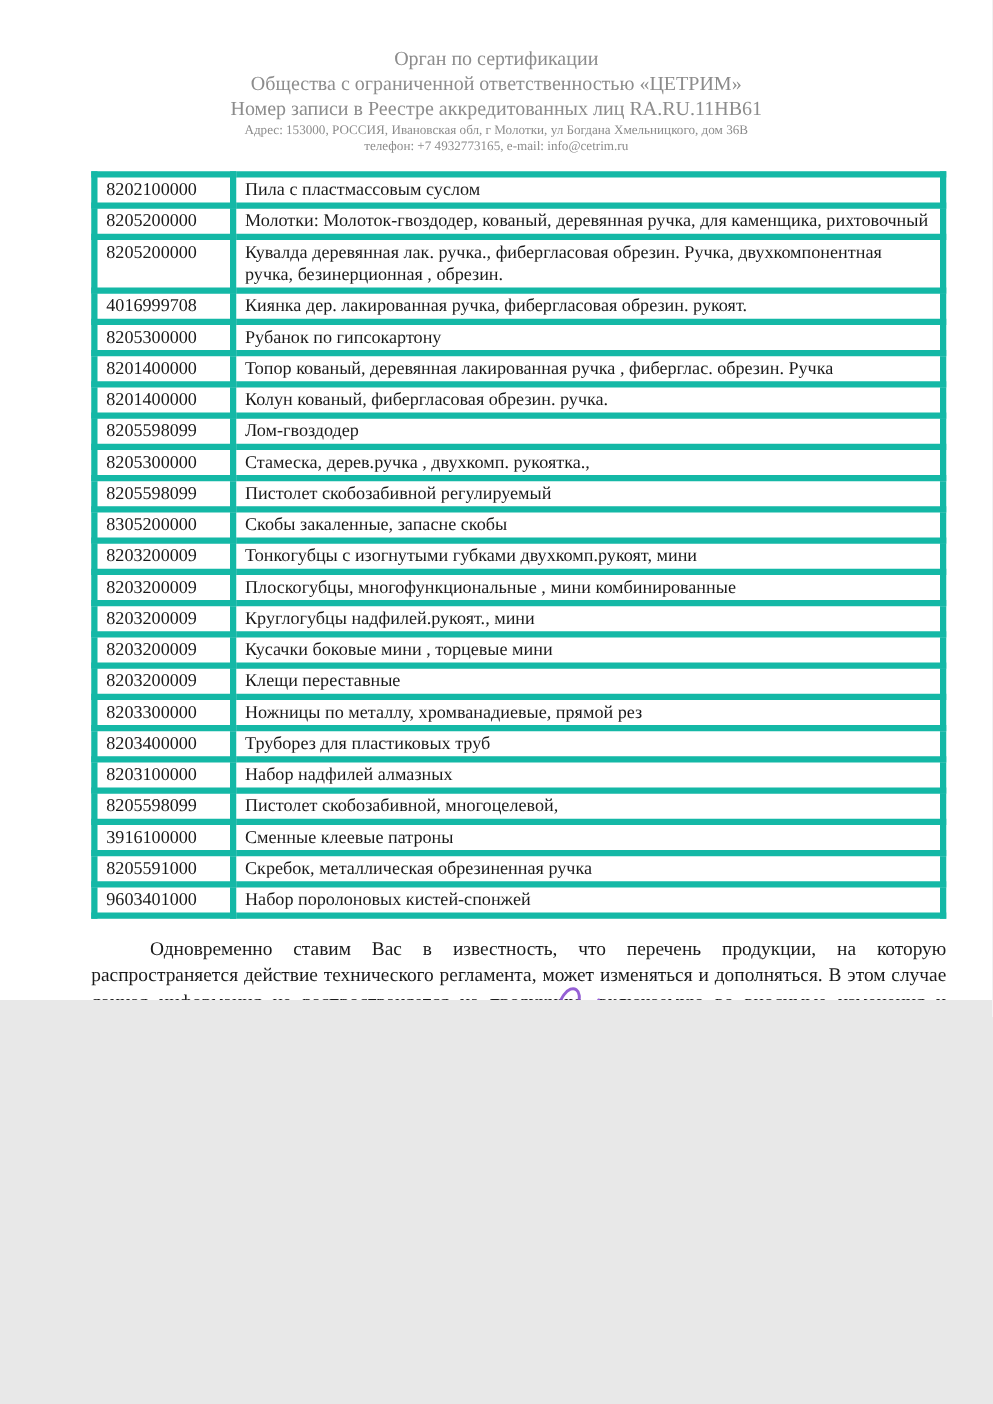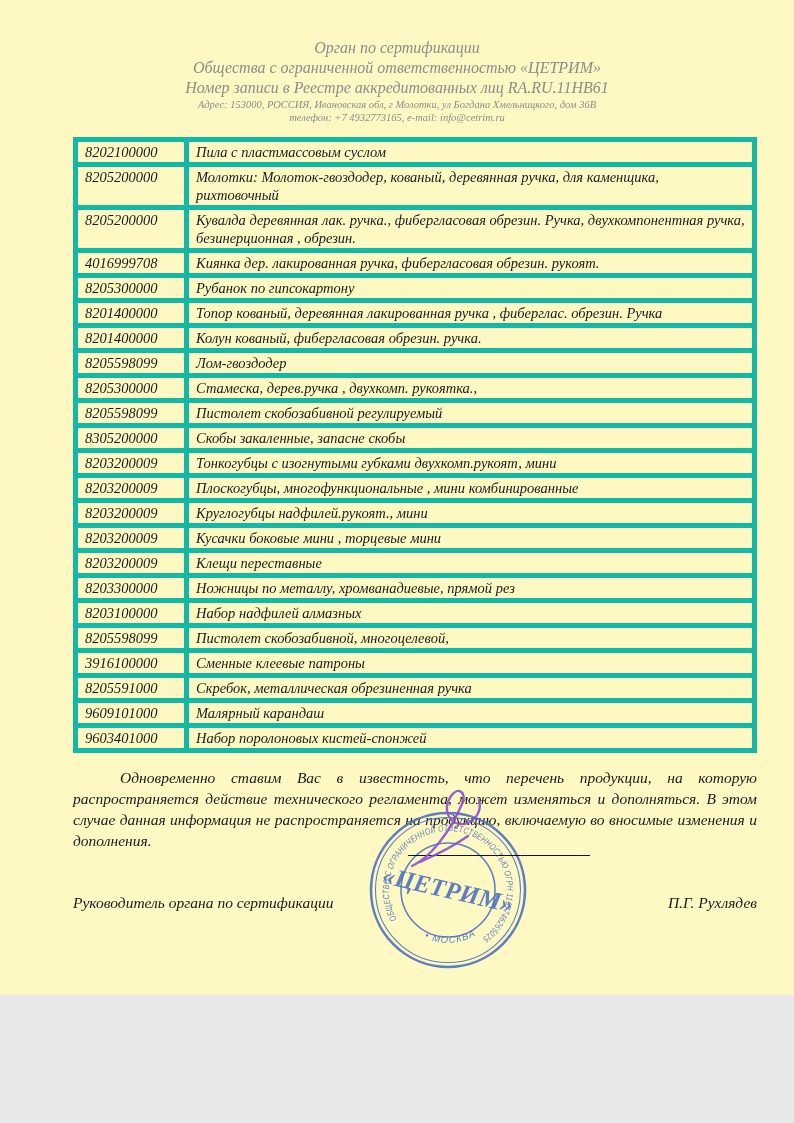--- a/index.html
+++ b/index.html
@@ -1,24 +1,23 @@
 <!DOCTYPE html>
 <html><head>
 <meta charset="utf-8">
 <style>
   html,body{margin:0;padding:0;background:#e8e8e8;}
   .page{
     position:relative;
-    width:794px;height:995px;
+    width:794px;height:800px;
     margin:0 auto;
-    background:#fef9c3;
+    background:#ffffff;
     font-family:"Liberation Serif","DejaVu Serif",serif;
     color:#1a1a1a;
     overflow:hidden;
-    font-style:italic;
   }
   
   .header{
     padding-top:38px;
     text-align:center;
     color:#8c8c8c;
   }
   .header .h-line{font-size:16px;line-height:20px;}
   .header .h-small{font-size:10.5px;line-height:13px;}
   
@@ -158,38 +157,38 @@
           </tr>
           <tr>
             <td class="code">8203200009</td>
             <td>Клещи переставные</td>
           </tr>
           <tr>
             <td class="code">8203300000</td>
             <td>Ножницы по металлу, хромванадиевые, прямой рез</td>
           </tr>
           <tr>
+            <td class="code">8203400000</td>
+            <td>Труборез для пластиковых труб</td>
+          </tr>
+          <tr>
             <td class="code">8203100000</td>
             <td>Набор надфилей алмазных</td>
           </tr>
           <tr>
             <td class="code">8205598099</td>
             <td>Пистолет скобозабивной, многоцелевой,</td>
           </tr>
           <tr>
             <td class="code">3916100000</td>
             <td>Сменные клеевые патроны</td>
           </tr>
           <tr>
             <td class="code">8205591000</td>
             <td>Скребок, металлическая обрезиненная ручка</td>
-          </tr>
-          <tr>
-            <td class="code">9609101000</td>
-            <td>Малярный карандаш</td>
           </tr>
           <tr>
             <td class="code">9603401000</td>
             <td>Набор поролоновых кистей-спонжей</td>
           </tr>
         </tbody>
     </table>
 
     <p class="para second">Одновременно ставим Вас в известность, что перечень продукции, на которую распространяется действие технического регламента, может изменяться и дополняться. В этом случае данная информация не распространяется на продукцию, включаемую во вносимые изменения и дополнения.</p>
 

